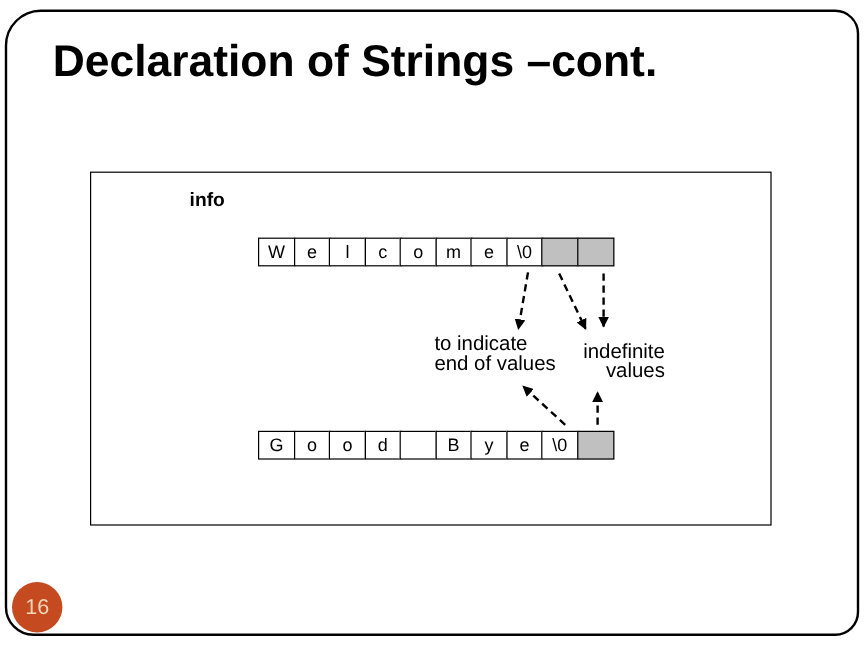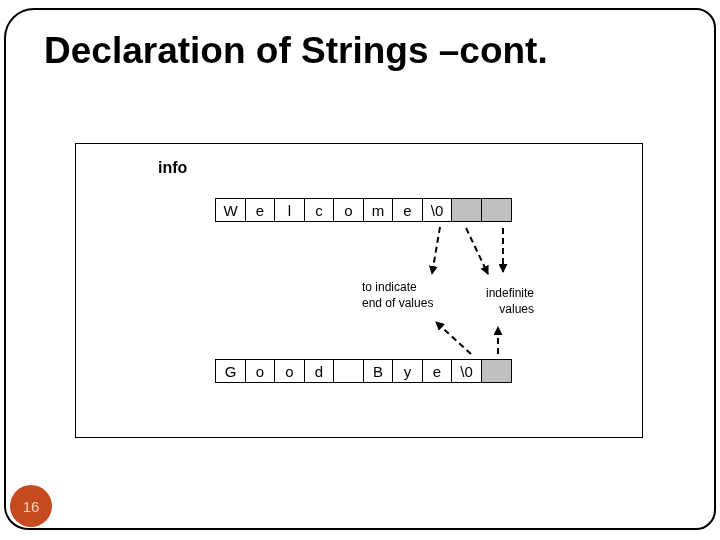--- a/index.html
+++ b/index.html
@@ -33,29 +33,29 @@
   .char-array .cell{
     width:29px;height:22px;border:1.5px solid #000;margin-left:-1.5px;
     display:flex;align-items:center;justify-content:center;
     font-size:15px;background:#fff;
   }
   .char-array .cell:first-child{margin-left:0;}
   .char-array .cell.shaded{background:var(--shaded,#c0c0c0);}
   #array-welcome{top:198px;}
   #array-goodbye{top:359px;}
   .annotation{
-    position:absolute;font-size:12px;line-height:16px;color:#000;
+    position:absolute;font-size:17px;line-height:16px;color:#000;
   }
   #ann-end{left:362px;top:279px;}
   #ann-indef{left:486px;top:285px;text-align:right;}
   .arrows-svg{position:absolute;left:0;top:0;width:720px;height:540px;pointer-events:none;}
   .page-badge{
     position:absolute;left:10px;top:485px;width:42px;height:42px;
     border-radius:50%;display:flex;align-items:center;justify-content:center;
-    font-size:15px;
+    font-size:18px;
   }
 </style>
 </head>
 <body style="--shaded: #c0c0c0;">
 
 <div class="slide-frame"></div>
 
 <div class="slide-title">Declaration of Strings –cont.</div>
 
 <div class="diagram-box"></div>

